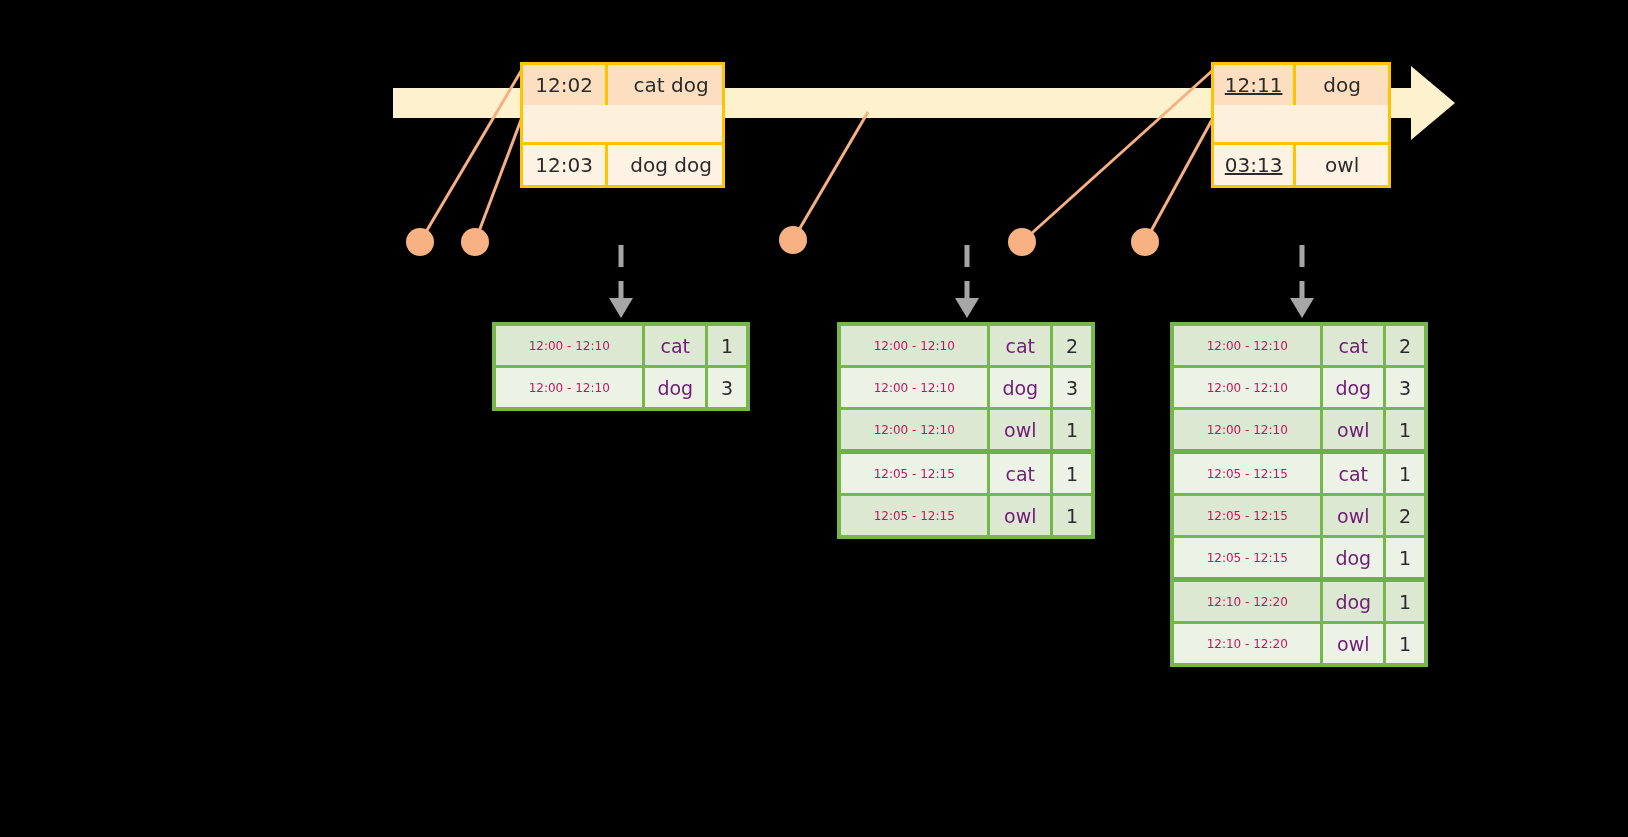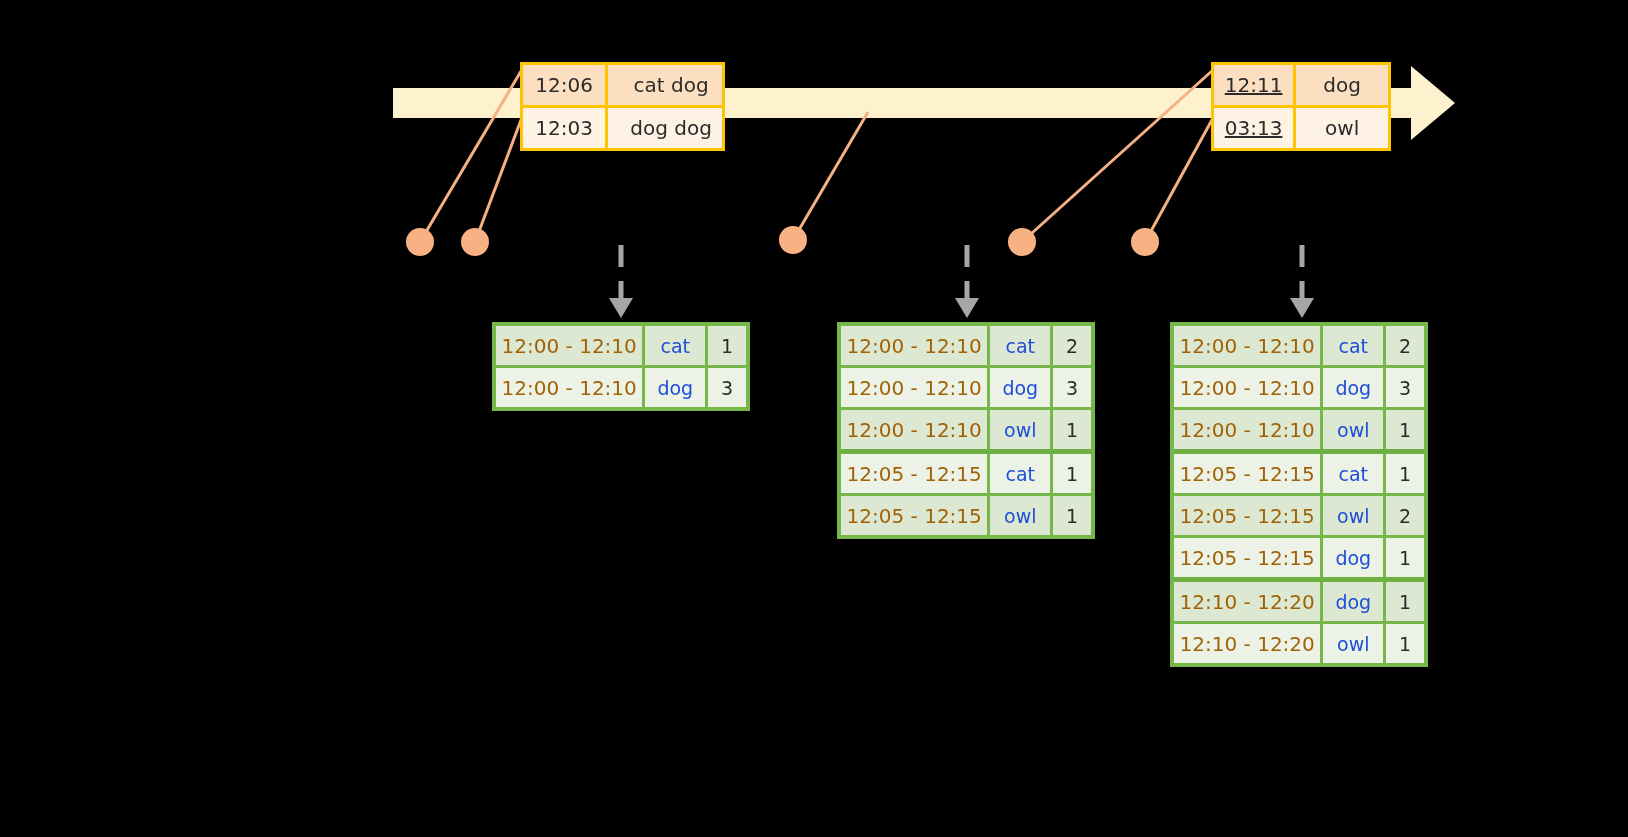--- a/index.html
+++ b/index.html
@@ -46,21 +46,21 @@
     display: flex;
     flex-direction: column;
     background: #fdf0dc;
   }
   .event-row {
     display: flex;
     flex-direction: row;
     height: 40px;
   }
   .event-row.shade-a { background: #fcdfc0; }
-  .event-row.shade-b { background: #fdf2e4; }
+  .event-row.shade-b { background: #fdf2e4; margin-top: 37px; }
   .event-row + .event-row { border-top: 3px solid #ffc400; }
   .event-time {
     display: flex;
     align-items: center;
     justify-content: center;
     font-size: 20px;
     color: #2b2b2b;
     border-right: 3px solid #ffc400;
     box-sizing: border-box;
   }
@@ -100,31 +100,31 @@
     height: 39px;
   }
   .res-row.shade-a { background: #dde8d2; }
   .res-row.shade-b { background: #edf2e7; }
   .res-row + .res-row { border-top: 3px solid #76b74a; }
   .res-row.group-sep { border-top: 5px solid #6fb043; }
   .res-win {
     display: flex;
     align-items: center;
     justify-content: center;
-    font-size: 20px;
-    color: #a16207;
+    font-size: 12px;
+    color: #be185d;
     border-right: 3px solid #76b74a;
     box-sizing: border-box;
   }
   .res-word {
     display: flex;
     align-items: center;
     justify-content: center;
     font-size: 19px;
-    color: #1d4ed8;
+    color: #701a75;
     border-right: 3px solid #76b74a;
     box-sizing: border-box;
   }
   .res-count {
     display: flex;
     align-items: center;
     justify-content: center;
     font-size: 19px;
     color: #2b2b2b;
     box-sizing: border-box;
@@ -178,21 +178,21 @@
       <polygon points="955,298 979,298 967,318" fill="#a6a6a6"></polygon>
     </g>
     <g>
       <line x1="1302" y1="245" x2="1302" y2="300" stroke="#a6a6a6" stroke-width="5" stroke-dasharray="22,14"></line>
       <polygon points="1290,298 1314,298 1302,318" fill="#a6a6a6"></polygon>
     </g>
   </svg>
 
   <div class="event-box" id="event-box-1">
     <div class="event-row shade-a">
-      <div class="event-time">12:06</div>
+      <div class="event-time">12:02</div>
       <div class="event-words">cat dog</div>
     </div>
     <div class="event-row shade-b">
       <div class="event-time">12:03</div>
       <div class="event-words">dog dog</div>
     </div>
   </div>
 
 
   <div class="event-box" id="event-box-3">

